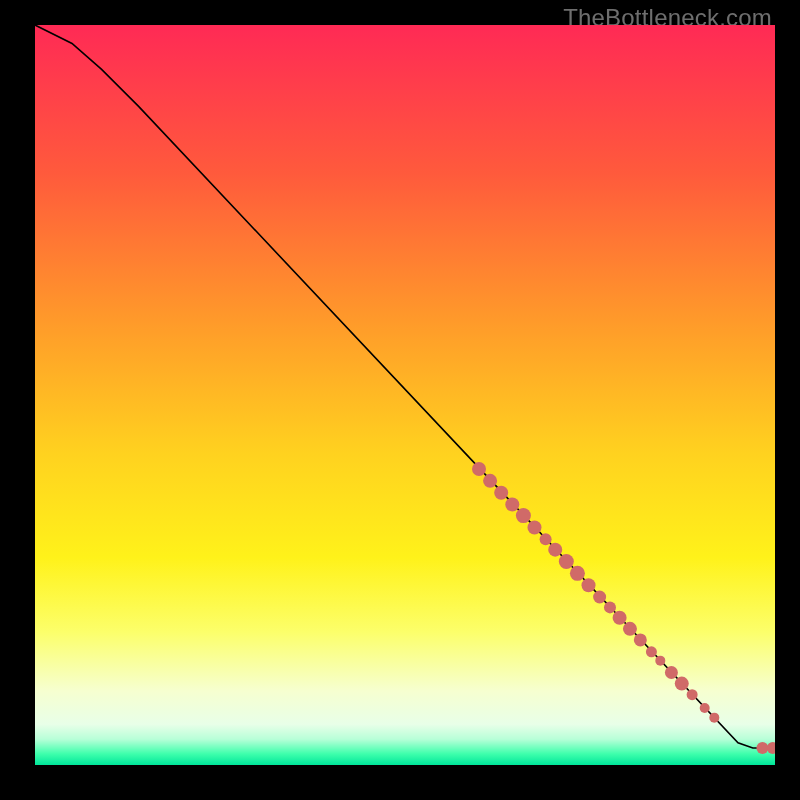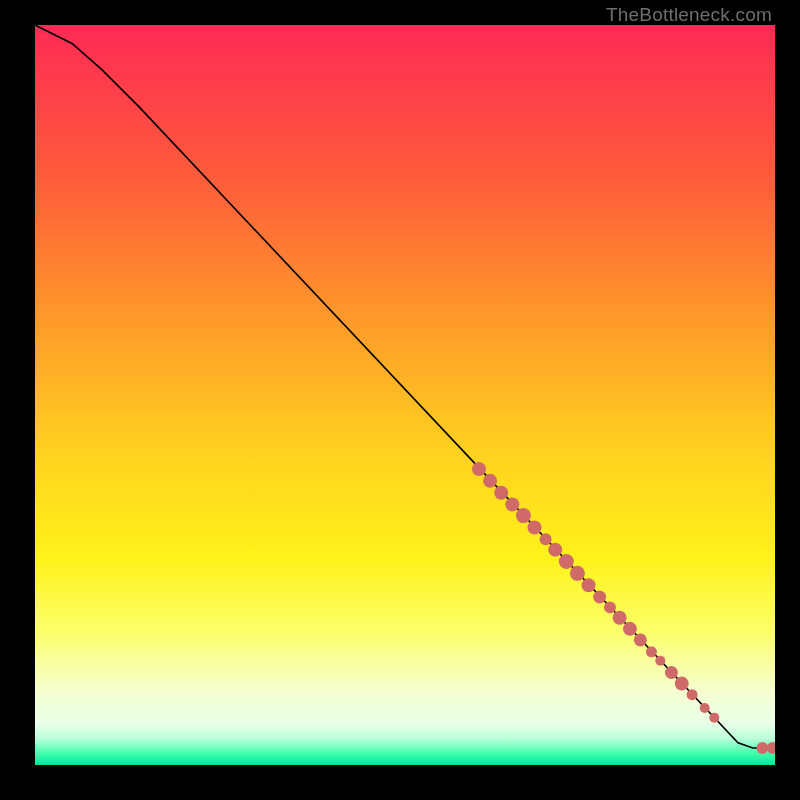--- a/index.html
+++ b/index.html
@@ -20,21 +20,21 @@
   }
   .gradient-bg {
     position: absolute;
     inset: 0;
   }
   .watermark {
     position: absolute;
     top: 4px;
     right: 28px;
     color: #6e6e6e;
-    font-size: 19px;
+    font-size: 24px;
     font-weight: 500;
     letter-spacing: 0.2px;
   }
   .curve-svg {
     position: absolute;
     inset: 0;
     width: 100%;
     height: 100%;
   }
   .curve-line {

